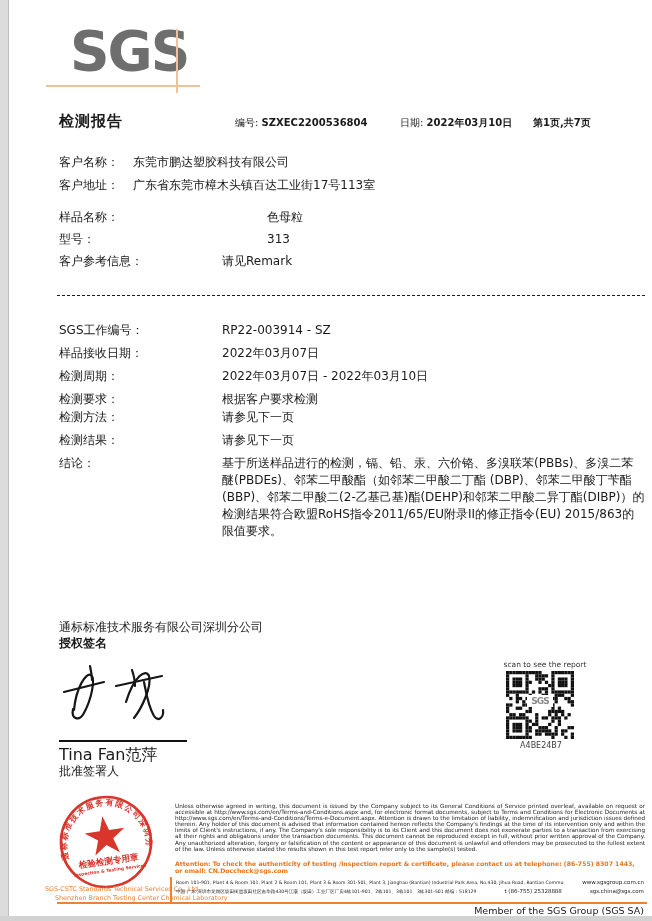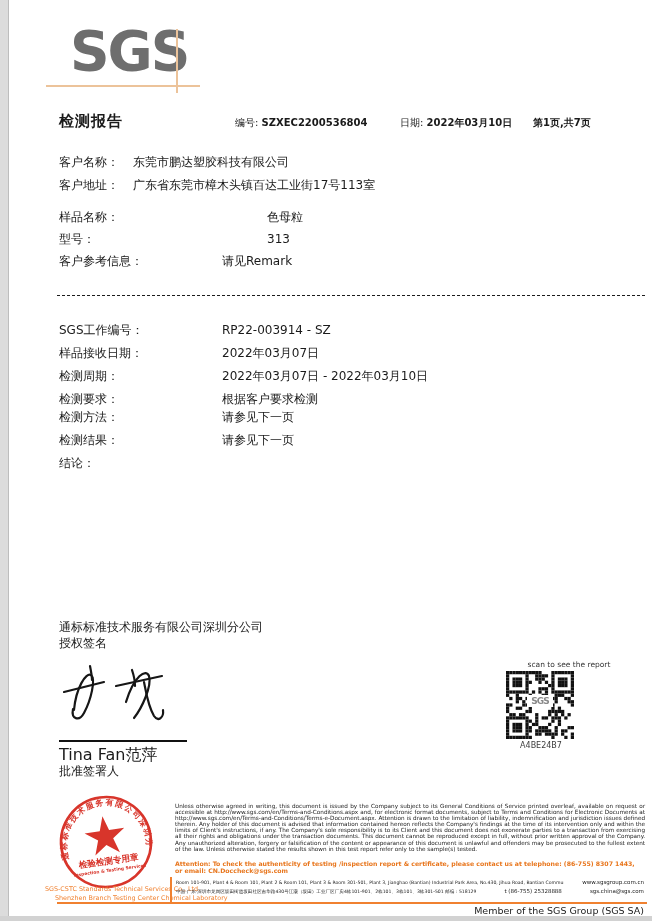--- a/index.html
+++ b/index.html
@@ -24,27 +24,27 @@
   .lbl-narrow{width:74px;}
   .lbl-wide{width:163px;}
   .mb7{margin-bottom:7px;} .mb16{margin-bottom:16px;} .mb6{margin-bottom:6px;gap:45px;}
   .mb3{margin-bottom:3px;} .mb2{margin-bottom:2px;}
   .note{font-size:12px;}
   .divider{left:57px;top:295px;width:588px;height:0;border-top:1.5px dashed #1c1c1c;}
   .rows2{left:59px;top:322px;width:586px;}
   .conclusion{width:424px;line-height:17px;}
   
   .sig-company{left:59px;top:619px;font-size:12px;}
-  .sig-auth{left:59px;top:635px;font-size:12px;}
+  .sig-auth{left:59px;top:635px;font-size:12px;font-weight:bold;}
   .sig-svg{left:60px;top:658px;}
   .sig-line{left:59px;top:740px;width:128px;height:0;border-top:2px solid #111;}
   .sig-name{left:59px;top:745px;font-size:16px;}
   .sig-role{left:59px;top:763px;font-size:12px;}
   
-  .qr-caption{left:522px;top:660px;width:94px;font-size:7.5px;color:#333;text-align:center;white-space:nowrap;}
+  .qr-caption{left:498px;top:660px;width:94px;font-size:7.5px;color:#333;text-align:center;white-space:nowrap;}
   .qr-box{left:506px;top:671px;width:68px;height:68px;background:#fff;}
   .qr-logo{left:527px;top:695px;width:26px;height:12px;background:#fff;font-size:9px;font-weight:bold;
            color:#8a8a8a;text-align:center;line-height:12px;letter-spacing:-1px;}
   .qr-code-text{left:494px;top:741px;width:94px;font-size:8px;color:#3d3d3d;text-align:center;}
   
   .stamp{left:56px;top:792px;width:100px;height:100px;transform:rotate(-8deg);}
   .footer-co1{left:45px;top:885px;font-size:6.4px;color:#f08130;white-space:nowrap;}
   .footer-co2{left:55px;top:894px;font-size:6.4px;color:#f08130;white-space:nowrap;}
   .disclaimer{left:175px;top:803px;width:470px;font-size:5.7px;line-height:6.1px;text-align:justify;color:#222;}
   .attention{left:175px;top:861px;width:470px;font-size:6.2px;line-height:6.8px;font-weight:bold;color:#e8761d;}
@@ -125,20 +125,21 @@
     <div class="row mb7">
       <span class="lbl lbl-wide">检测方法：</span>
       <span>请参见下一页</span>
     </div>
     <div class="row mb7">
       <span class="lbl lbl-wide">检测结果：</span>
       <span>请参见下一页</span>
     </div>
     <div class="row">
       <span class="lbl lbl-wide">结论：</span>
+      <span class="conclusion">基于所送样品进行的检测，镉、铅、汞、六价铬、多溴联苯(PBBs)、多溴二苯醚(PBDEs)、邻苯二甲酸酯（如邻苯二甲酸二丁酯 (DBP)、邻苯二甲酸丁苄酯(BBP)、邻苯二甲酸二(2-乙基己基)酯(DEHP)和邻苯二甲酸二异丁酯(DIBP)）的检测结果符合欧盟RoHS指令2011/65/EU附录II的修正指令(EU) 2015/863的限值要求。</span>
     </div>
   </div>
 
   <div class="abs sig-company">通标标准技术服务有限公司深圳分公司</div>
   <div class="abs sig-auth">授权签名</div>
   <svg class="abs sig-svg" width="140" height="78" viewBox="0 0 140 78">
     <g fill="none" stroke="#161616" stroke-width="2.2" stroke-linecap="round">
       <path d="M14,52 C16,30 26,14 31,17 C36,21 31,42 24,55 C19,64 11,61 13,51"></path>
       <path d="M4,34 L44,24"></path>
       <path d="M30,8 C31,13 32,18 32,22"></path>

